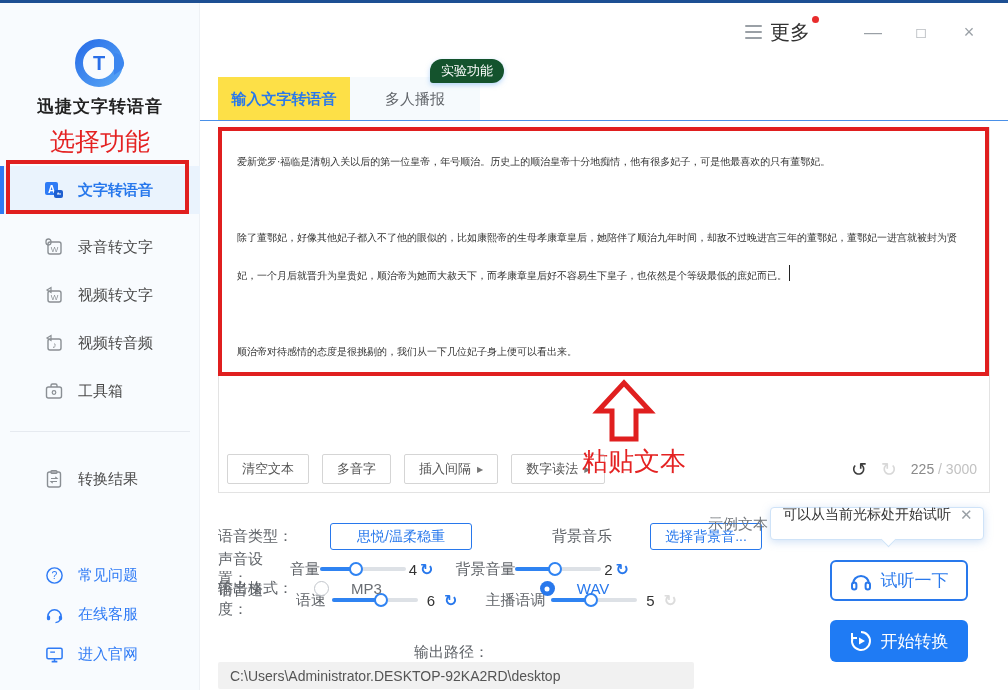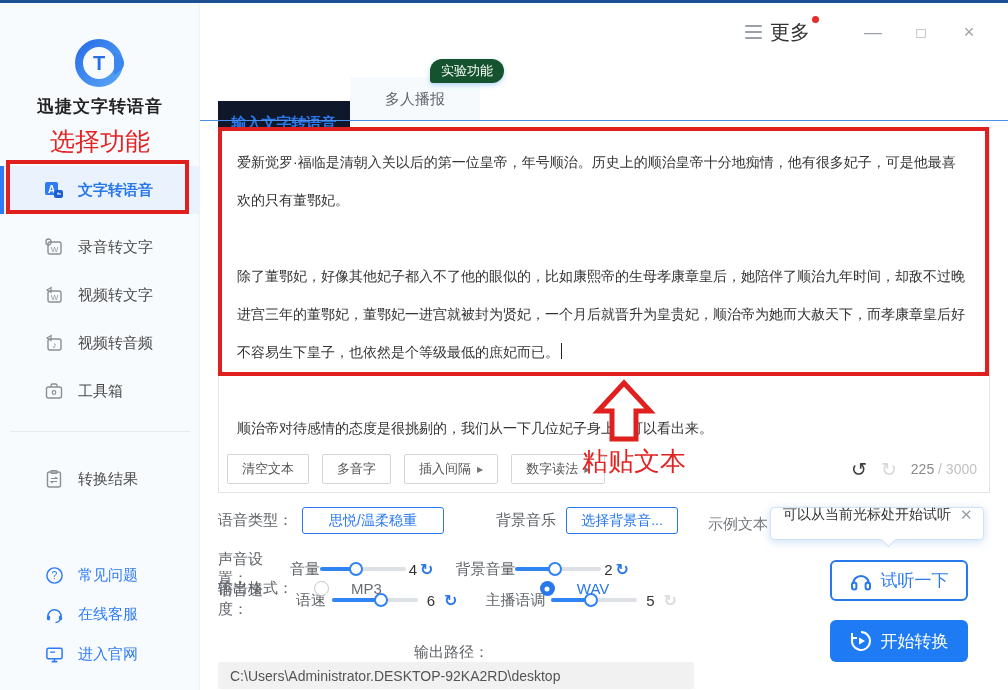--- a/index.html
+++ b/index.html
@@ -28,26 +28,26 @@
   .hamburger { display:inline-flex; flex-direction:column; gap:4px; }
   .hamburger i { width:17px; height:2px; background:#9aa0a6; border-radius:1px; }
   .more-label { font-size:20px; color:#333; position:relative; }
   .red-dot { position:absolute; right:-9px; top:-3px; width:7px; height:7px; border-radius:50%; background:#e82c2c; }
   .winbtn { color:#9aa0a6; font-size:18px; line-height:1; cursor:pointer; width:22px; text-align:center; }
   .winbtn.max { font-size:15px; }
 
   .tabs { position:absolute; left:18px; top:74px; right:0; height:44px; display:flex; }
   .tabs::after { content:""; position:absolute; left:-18px; right:0; bottom:0; height:1px; background:#4a90e8; }
   .tab { height:44px; display:flex; align-items:center; justify-content:center; font-size:15px; cursor:pointer; }
-  .tab.active { width:132px; background:#0f172a; color:#2878ec; font-weight:bold;margin-top:24px; }
+  .tab.active { width:132px; background:#fde047; color:#2878ec; font-weight:bold; }
   .tab.inactive { width:130px; background:#f6fafd; color:#62666b; }
   .badge { position:absolute; left:212px; top:-18px; background:#14532d; color:#fff; font-size:13px; padding:3px 11px; border-radius:12px 12px 12px 3px; box-shadow:0 2px 5px rgba(111,176,246,.5); z-index:5; }
 
   .editor { position:absolute; left:18px; top:124px; width:772px; height:366px; border:1px solid #e3e3e3; background:#fff; }
-  .editor-text { padding:15px 20px 0 18px; font-size:14px; line-height:38px; color:#333; }
+  .editor-text { padding:15px 20px 0 18px; font-size:10px; line-height:38px; color:#333; }
   .editor-text p + p { margin-top:38px; }
   .caret { display:inline-block; width:1px; height:16px; background:#222; vertical-align:-2px; margin-left:2px; }
   .toolbar { position:absolute; left:8px; right:12px; bottom:8px; height:30px; display:flex; align-items:center; gap:13px; }
   .tool-btn { height:30px; padding:0 14px; background:#fff; border:1px solid #d5d5d5; border-radius:2px; font-size:13px; color:#555; display:flex; align-items:center; gap:6px; cursor:pointer; }
   .tool-btn .arr { font-size:8px; color:#777; }
   .toolbar-right { margin-left:auto; display:flex; align-items:center; gap:14px; }
   .undo { font-size:19px; color:#3c3c3c; cursor:pointer; }
   .redo { font-size:19px; color:#d8d8d8; cursor:pointer; }
   .counter { font-size:14px; }
   .counter .c1 { color:#8a8a8a; }
@@ -257,21 +257,21 @@
     </div>
 
     <div class="editor-redbox"></div>
     <div class="paste-arrow">
       <svg width="64" height="64" viewBox="0 0 64 64">
           <path d="M32 4 L58 32 H44 V60 H20 V32 H6 Z" fill="#fff" stroke="#e01f1f" stroke-width="5" stroke-linejoin="miter"></path>
         </svg>
     </div>
     <div class="paste-label">粘贴文本</div>
 
-    <div class="srow" style="top:504px;">
+    <div class="srow" style="top:520px;gap:28px;">
       <span class="lbl">语音类型：</span>
       <button class="outline-btn" style="width:142px;">思悦/温柔稳重</button>
       <span style="margin-left:52px;">背景音乐</span>
       <button class="outline-btn" style="width:112px; margin-left:10px;">选择背景音...</button>
     </div>
     <span class="sample-label">示例文本</span>
     <div class="tooltip">
       <span>可以从当前光标处开始试听</span>
       <span class="x">✕</span>
     </div>

